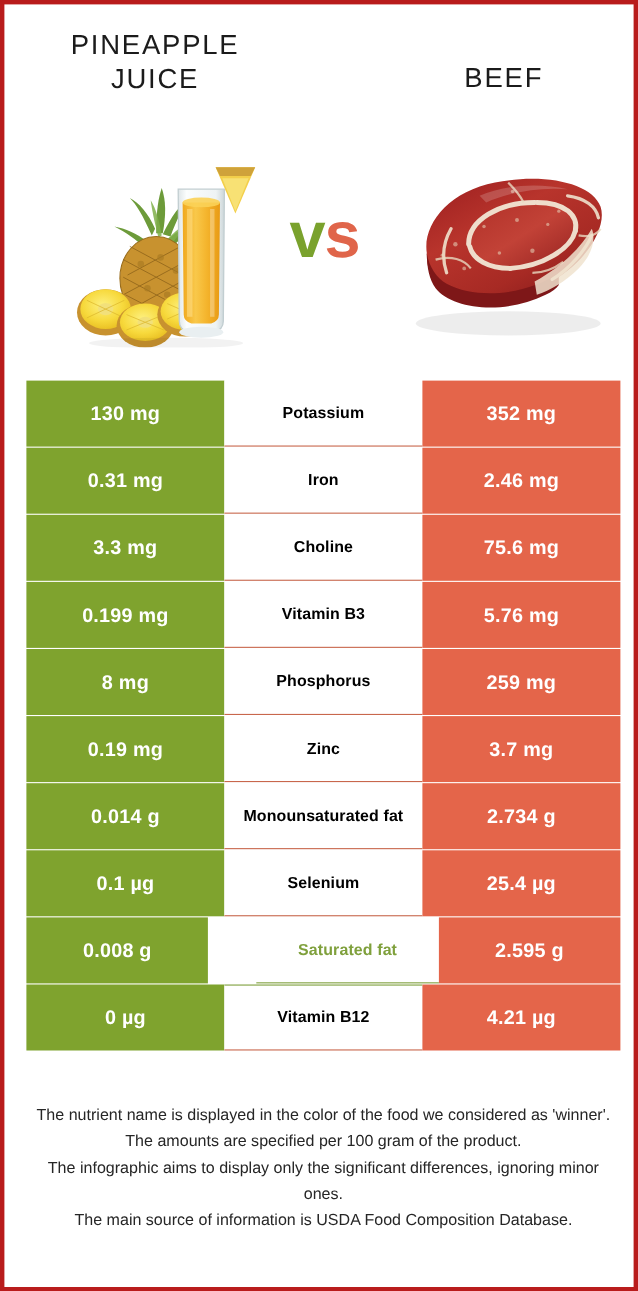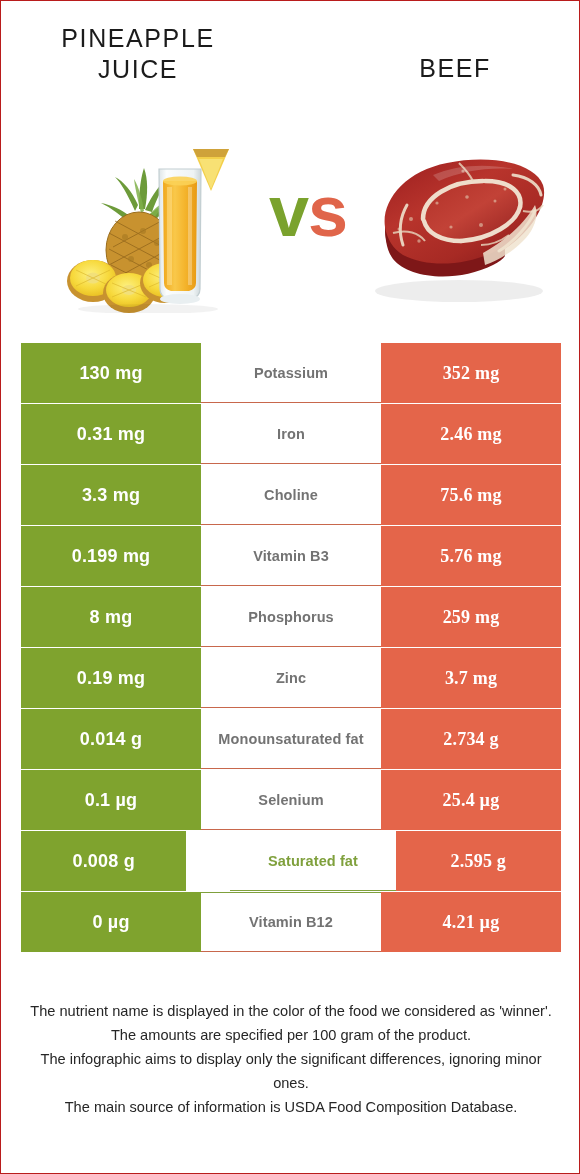--- a/index.html
+++ b/index.html
@@ -9,21 +9,21 @@
     height: 1174px;
     background: #ffffff;
     font-family: "Liberation Sans", sans-serif;
   }
 
   #page {
     position: relative;
     width: 580px;
     height: 1174px;
     background: #ffffff;
-    border: 1px solid #b91c1c;
+    border: 4px solid #b91c1c;
     overflow: hidden;
   }
 
   
   .header {
     position: relative;
     height: 318px;
   }
 
   .title {
@@ -56,24 +56,24 @@
     top: 140px;
     width: 190px;
     height: 172px;
   }
 
   .vs {
     position: absolute;
     left: 236px;
     top: 162px;
     width: 110px;
-    font-size: 72px;
+    font-size: 59px;
     font-weight: 700;
     line-height: 96px;
-    text-align: right;
+    text-align: center;
     letter-spacing: -1px;
   }
   .vs .v { color: #7aa22d; }
   .vs .s { color: #e0654a; }
 
   
   .pj { position:absolute; left:0; top:0; width:100%; height:100%; }
 
   
   .bf { position:absolute; left:0; top:0; width:100%; height:100%; }
@@ -96,35 +96,35 @@
     width: 180px;
     display: flex;
     align-items: center;
     justify-content: center;
     font-size: 18px;
     font-weight: 700;
     color: #ffffff;
     letter-spacing: 0.2px;
   }
   .cell-left  { background: #7fa32e; }
-  .cell-right { background: #e4654a; font-family: Liberation Serif, serif; }
+  .cell-right { background: #e4654a; }
 
   .cell-mid {
     width: 180px;
     display: flex;
     align-items: center;
     justify-content: center;
     background: #ffffff;
     font-size: 14.5px;
     font-weight: 700;
     letter-spacing: 0.1px;
     border-top: 1px solid transparent;
     border-bottom: 1px solid #c8674c;
   }
-  .cell-mid.win-orange { color: #737373; }
+  .cell-mid.win-orange { color: #000000; }
   .cell-mid.win-green  { color: #7fa03c; border-bottom-color: #7fa03c; margin-left: 44px; }
   .cell-mid.top-green  { border-top-color: #7fa03c; }
 
   
   .footer {
     position: absolute;
     left: 22px;
     top: 998px;
     width: 536px;
     text-align: center;

